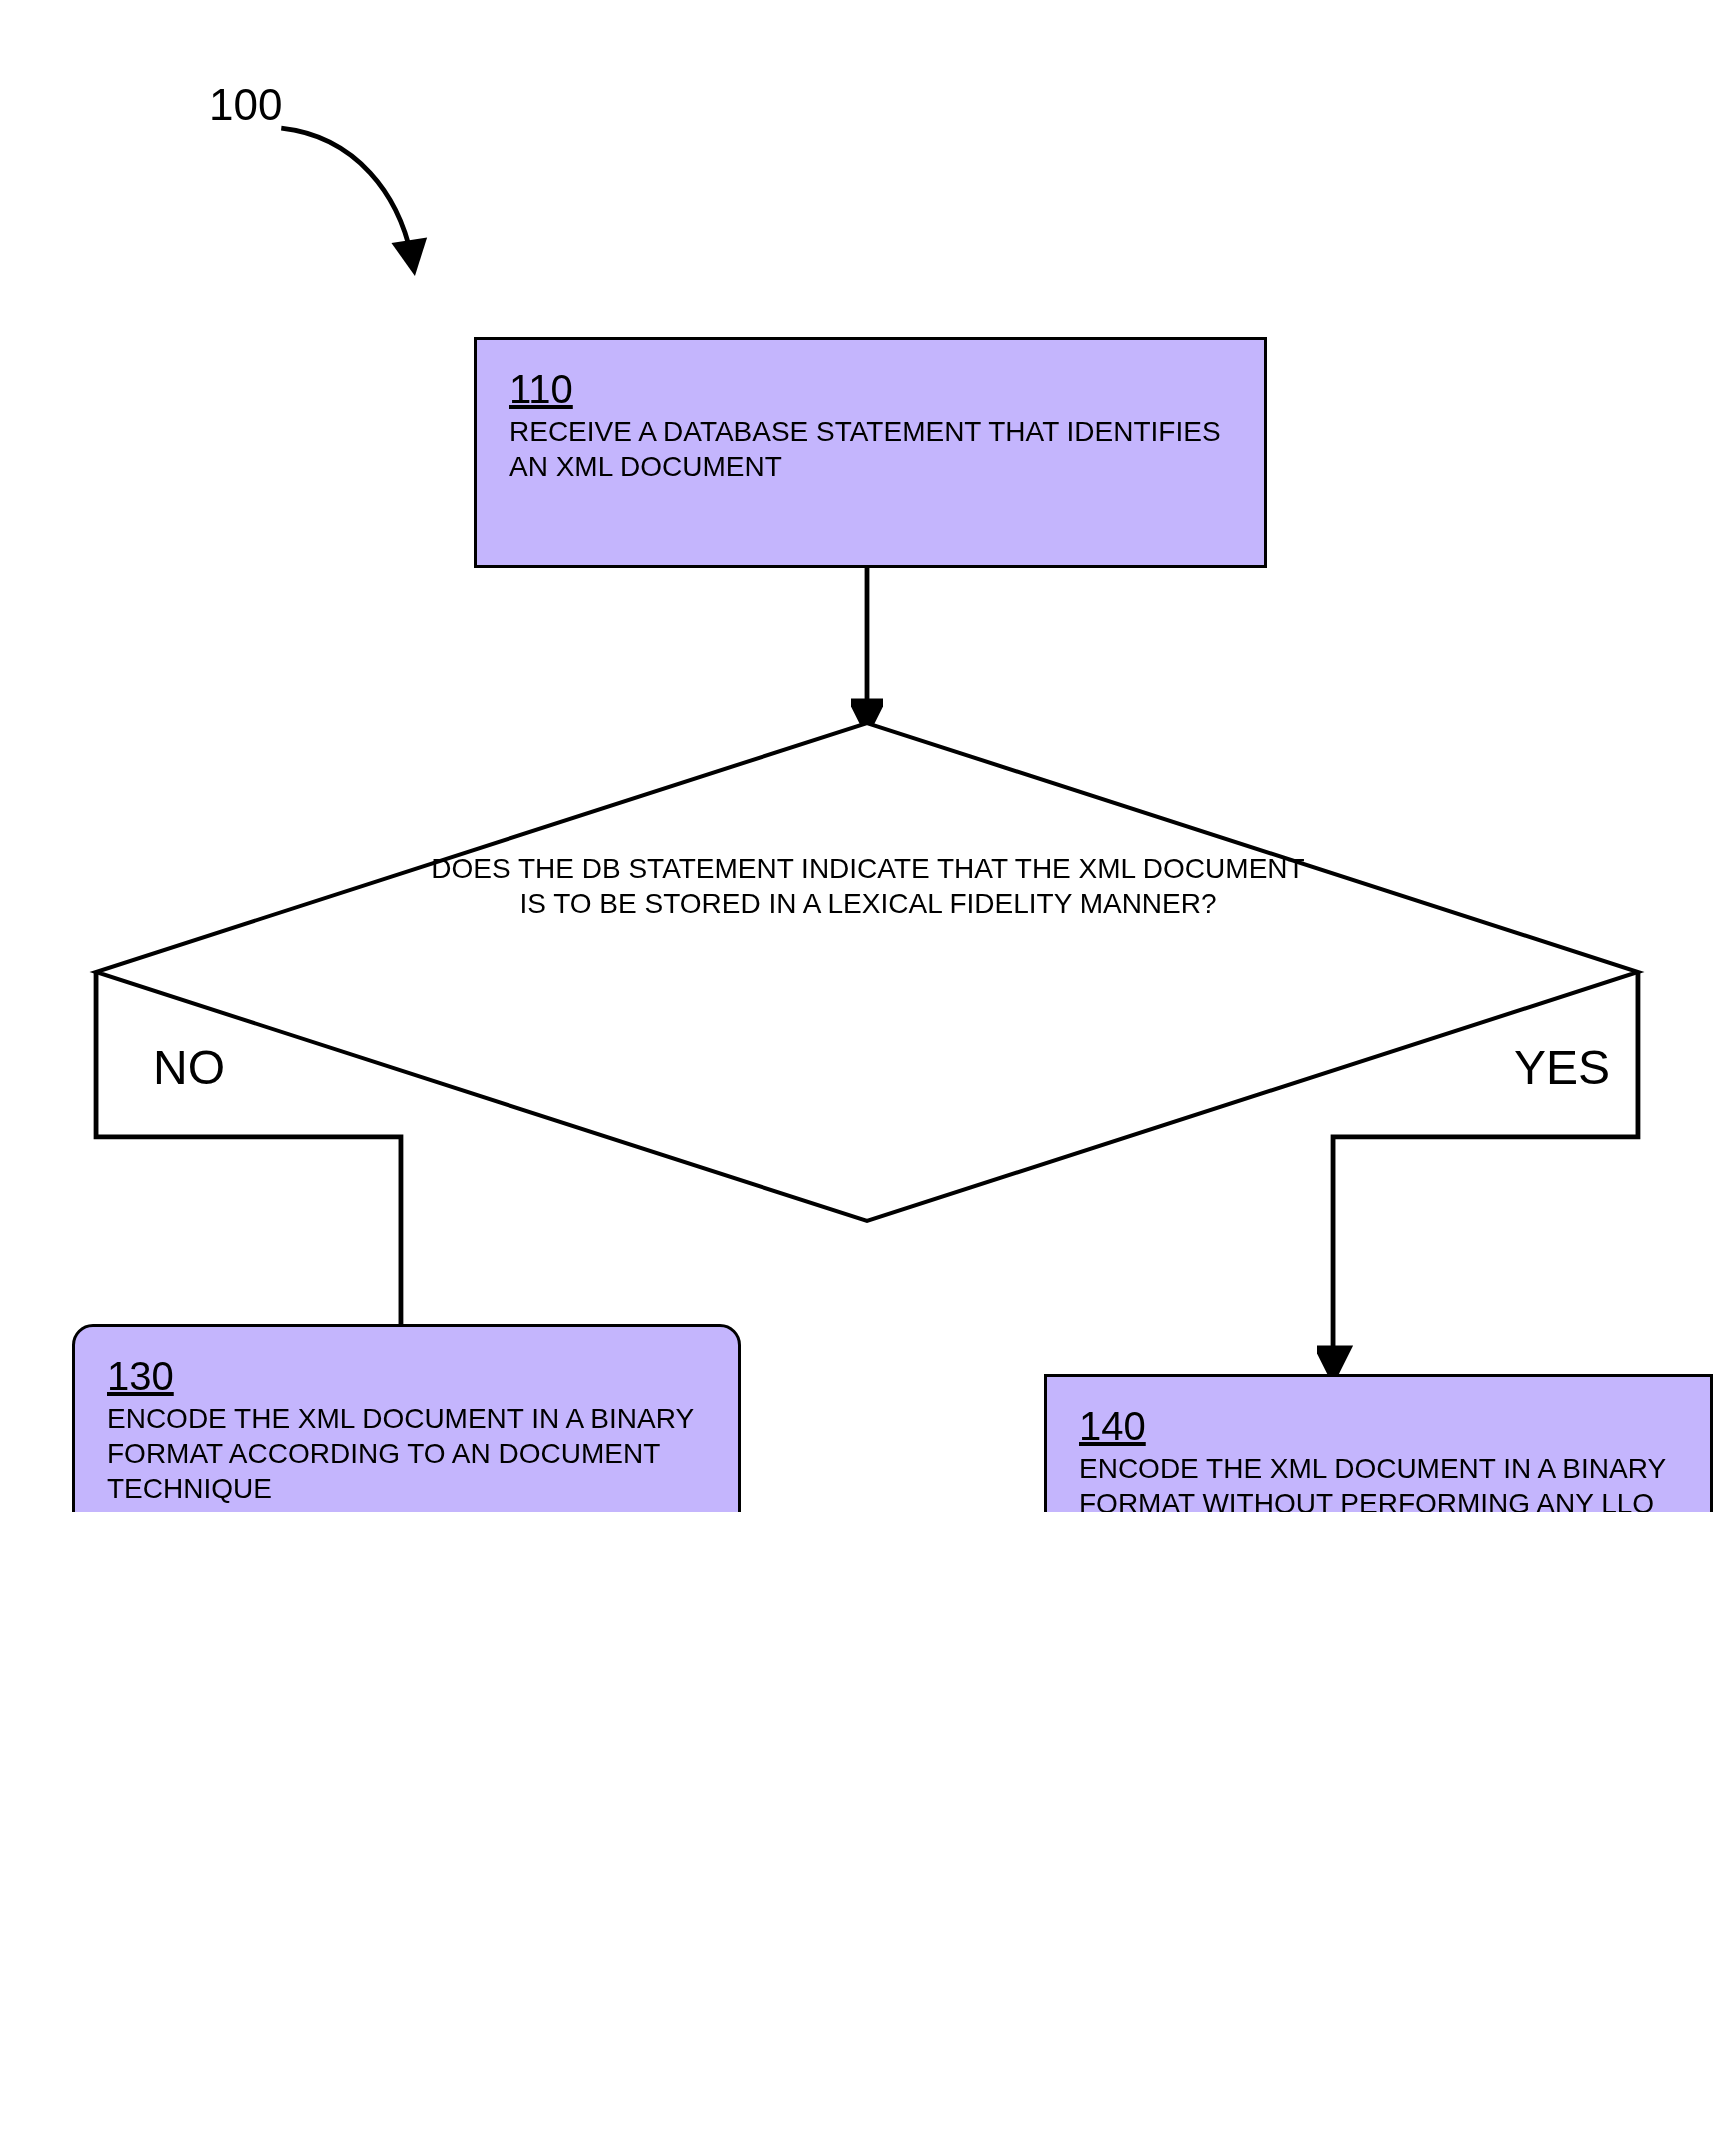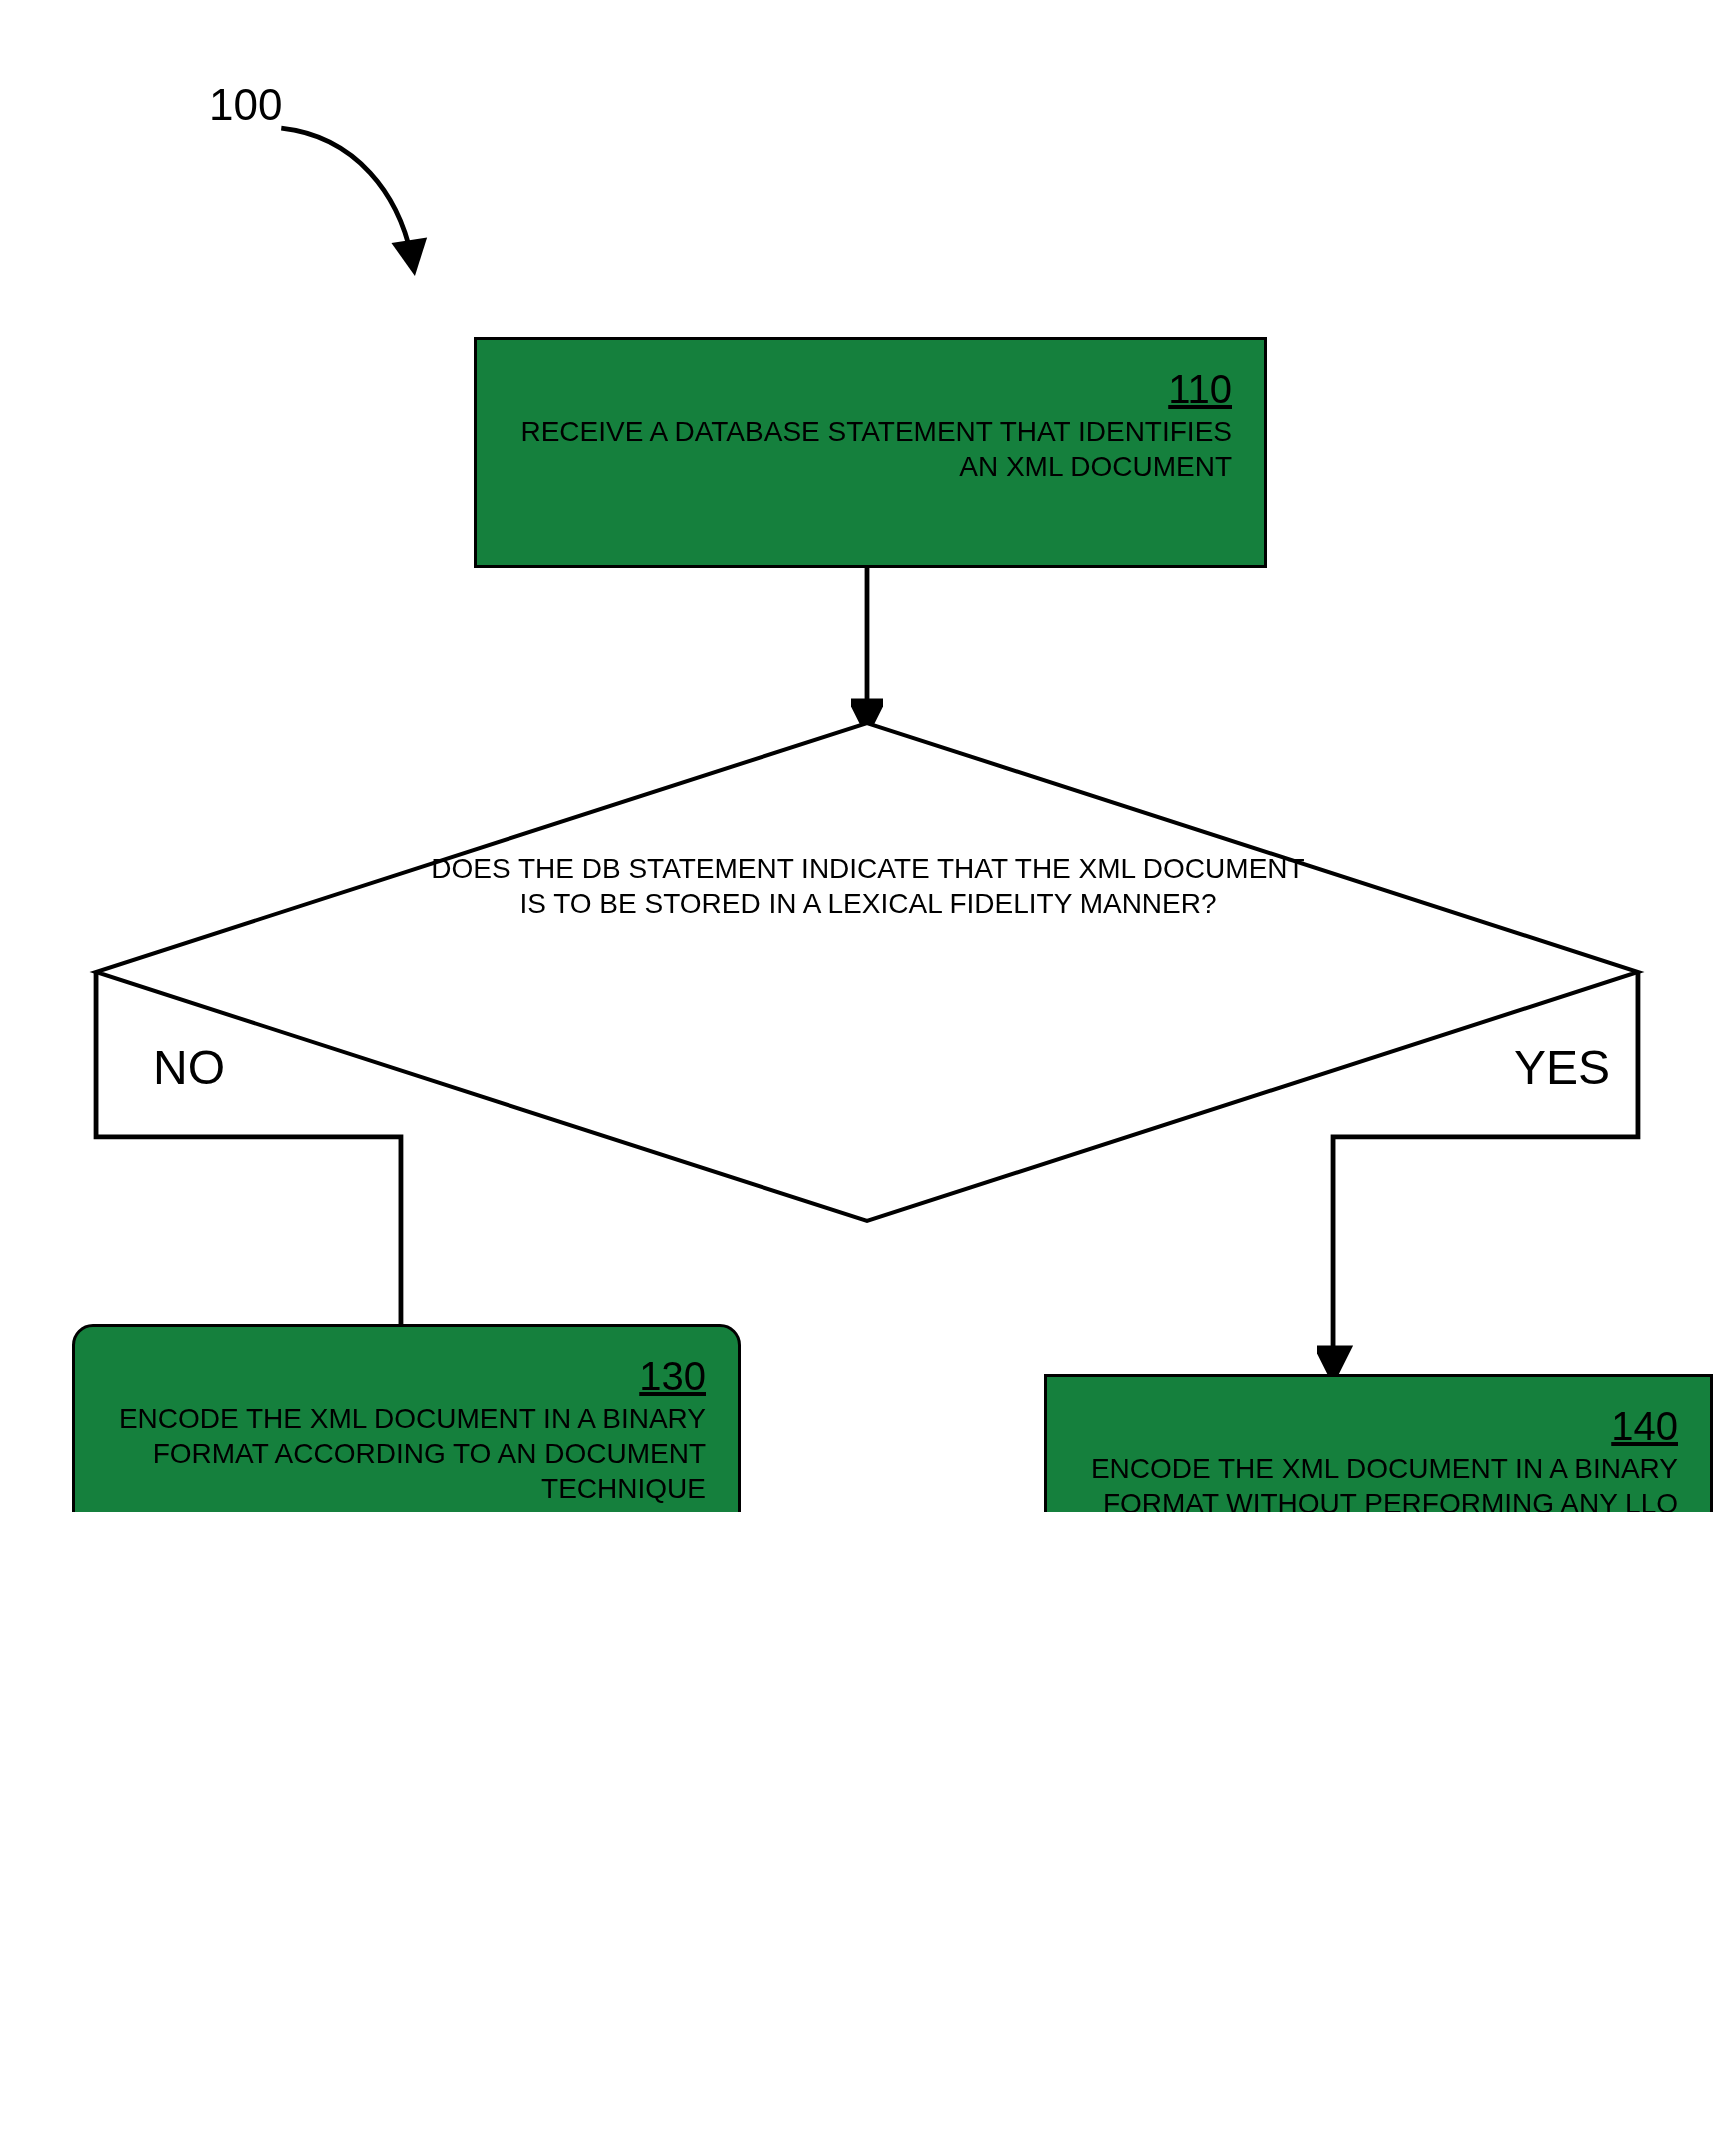--- a/index.html
+++ b/index.html
@@ -10,22 +10,22 @@
   }
   .canvas {
     position: relative;
     width: 1734px;
     height: 1512px;
     background: #fff;
   }
   .box {
     position: absolute;
     border: 3.2px solid #000;
-    background: #15803d;
-    text-align: right;
+    background: #c4b5fd;
+    text-align: left;
     line-height: 1.25;
   }
   .num {
     text-decoration: underline;
     font-size: 40px;
     display: block;
   }
   .txt {
     font-size: 28px;
     display: block;

